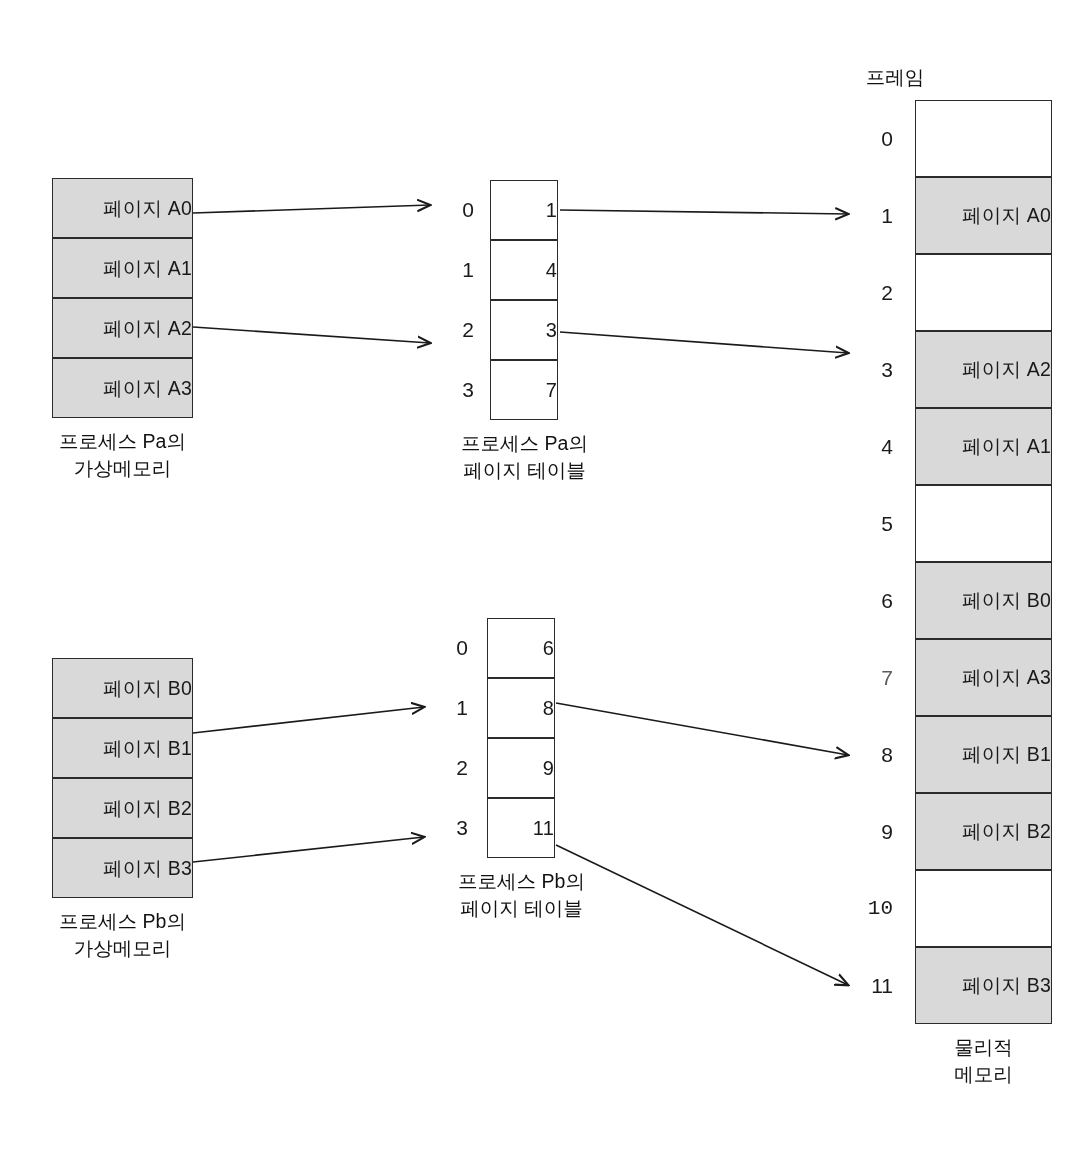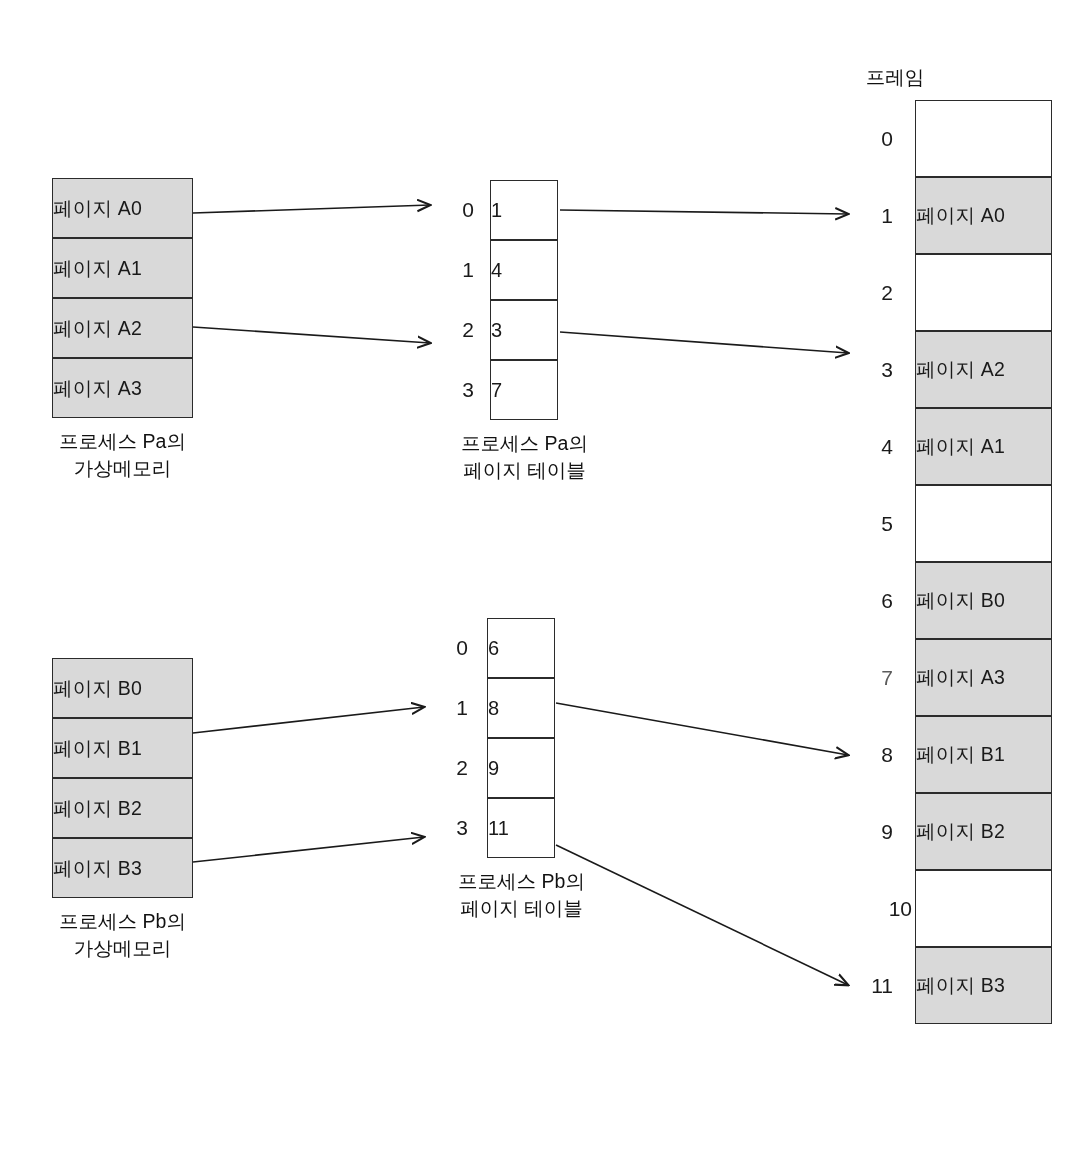--- a/index.html
+++ b/index.html
@@ -7,21 +7,21 @@
     width:1087px;height:1151px;position:relative;overflow:hidden;
     font-family:"Liberation Sans","DejaVu Sans",sans-serif;
     color:#1a1a1a;
   }
   #canvas{position:absolute;inset:0;}
 
   .svg-layer{position:absolute;left:0;top:0;width:1087px;height:1151px;pointer-events:none;}
   .cell{
     position:absolute;box-sizing:border-box;
     border:1.6px solid #2b2b2b;
-    display:flex;align-items:center;justify-content:flex-start;
+    display:flex;align-items:center;justify-content:flex-end;
     font-size:19.5px;letter-spacing:.2px;
   }
   .cell.filled{background:#d9d9d9;}
   .cell.empty{background:#ffffff;}
   .cell.pt{background:#ffffff;font-size:20px;}
 
   
   .idxlabel{
     position:absolute;font-size:21px;color:#1a1a1a;
     display:flex;align-items:center;justify-content:flex-end;
@@ -127,30 +127,32 @@
   <div class="idxlabel" style="left:845px;top:100px;width:48px;height:77px;">0</div>
   <div class="idxlabel" style="left:845px;top:177px;width:48px;height:77px;">1</div>
   <div class="idxlabel" style="left:845px;top:254px;width:48px;height:77px;">2</div>
   <div class="idxlabel" style="left:845px;top:331px;width:48px;height:77px;">3</div>
   <div class="idxlabel" style="left:845px;top:408px;width:48px;height:77px;">4</div>
   <div class="idxlabel" style="left:845px;top:485px;width:48px;height:77px;">5</div>
   <div class="idxlabel" style="left:845px;top:562px;width:48px;height:77px;">6</div>
   <div class="idxlabel dim" style="left:845px;top:639px;width:48px;height:77px;">7</div>
   <div class="idxlabel" style="left:845px;top:716px;width:48px;height:77px;">8</div>
   <div class="idxlabel" style="left:845px;top:793px;width:48px;height:77px;">9</div>
-  <div class="idxlabel" style="left:864px;top:870px;width:48px;height:77px;">10</div>
+  <div class="idxlabel" style="left:845px;top:870px;width:48px;height:77px;font-family:Liberation Mono, monospace;">10</div>
   <div class="idxlabel" style="left:845px;top:947px;width:48px;height:77px;">11</div>
 
   <div class="cell empty" style="left:915px;top:100px;width:137px;height:77px;"></div>
   <div class="cell filled" style="left:915px;top:177px;width:137px;height:77px;">페이지 A0</div>
   <div class="cell empty" style="left:915px;top:254px;width:137px;height:77px;"></div>
   <div class="cell filled" style="left:915px;top:331px;width:137px;height:77px;">페이지 A2</div>
   <div class="cell filled" style="left:915px;top:408px;width:137px;height:77px;">페이지 A1</div>
   <div class="cell empty" style="left:915px;top:485px;width:137px;height:77px;"></div>
   <div class="cell filled" style="left:915px;top:562px;width:137px;height:77px;">페이지 B0</div>
   <div class="cell filled" style="left:915px;top:639px;width:137px;height:77px;">페이지 A3</div>
   <div class="cell filled" style="left:915px;top:716px;width:137px;height:77px;">페이지 B1</div>
   <div class="cell filled" style="left:915px;top:793px;width:137px;height:77px;">페이지 B2</div>
   <div class="cell empty" style="left:915px;top:870px;width:137px;height:77px;"></div>
   <div class="cell filled" style="left:915px;top:947px;width:137px;height:77px;">페이지 B3</div>
 
+  <div class="caption" style="left:893px;top:1034px;width:181px;">물리적
+메모리</div>
 
 </div>
 
 </body></html>

